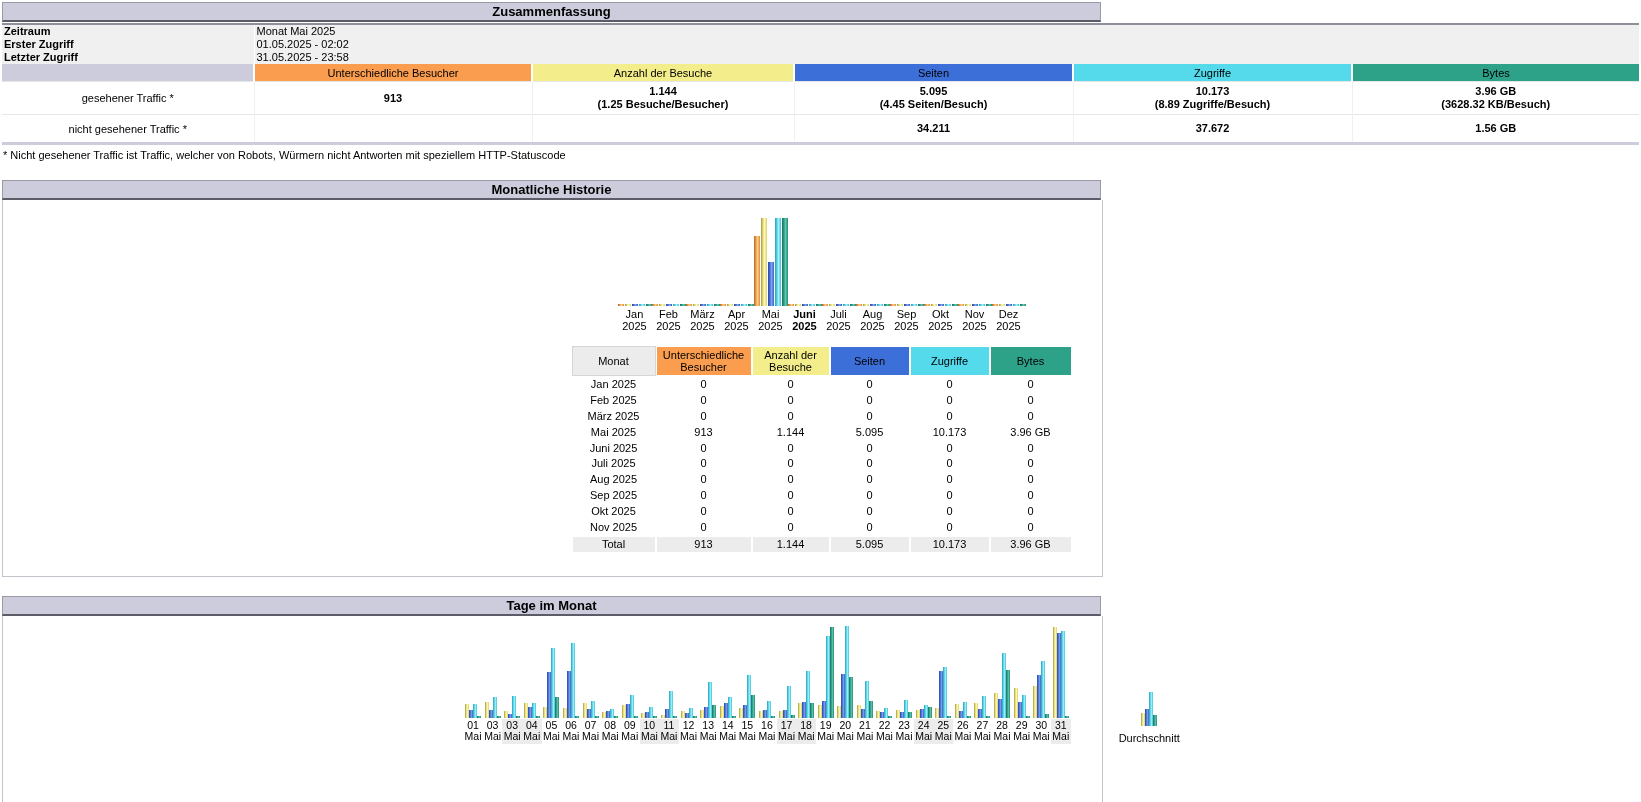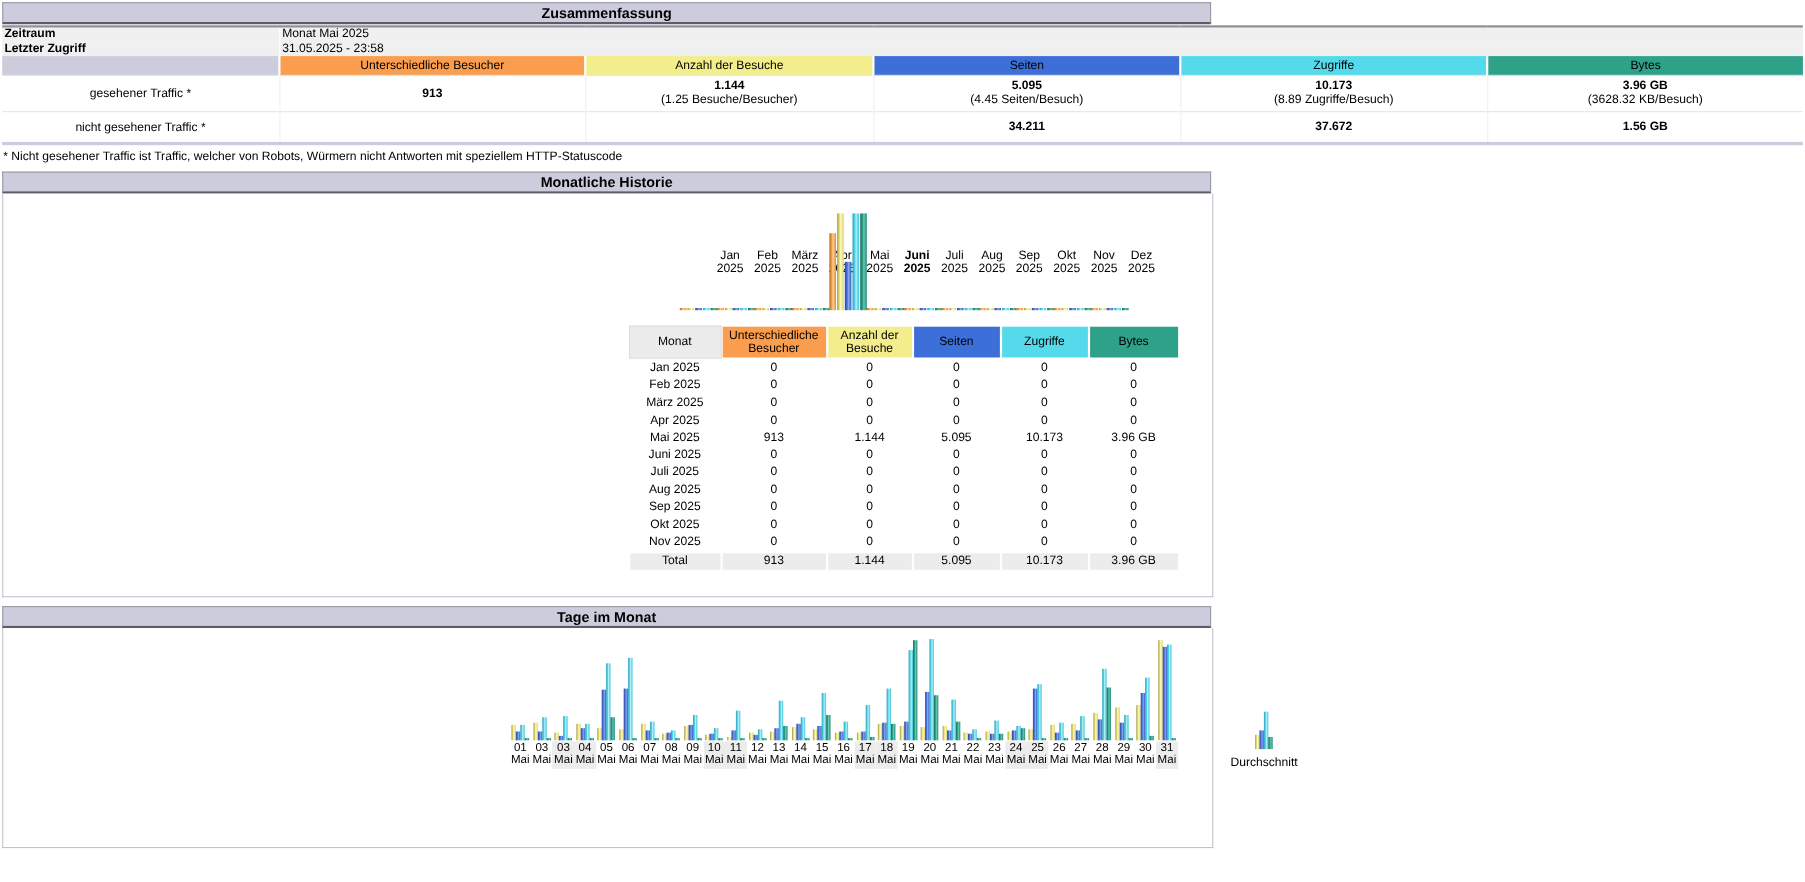--- a/index.html
+++ b/index.html
@@ -26,30 +26,30 @@
   td.corner{background:#CCCCDD}
   td.ch{border-left:2px solid #fff}
   .ch0{background:#FA9D4E}.ch1{background:#F3EE8B}.ch2{background:#3D6FD8}
   .ch3{background:#54DAEB}.ch4{background:#2EA189}
   tr.vals td{border-top:1px solid #E6E6E6;text-align:center}
   tr.seen td{height:32px}
   tr.notseen td{height:27px}
   td.rowlbl{text-align:center}
   td.vcell{border-left:1px solid #F0F0F0}
   .main{font-weight:bold;line-height:13px}
-  .sub{font-weight:normal;line-height:13px}
+  .sub{font-weight:bold;line-height:13px}
   .footnote{margin:4px 0 0 1px}
   
-  .section{margin-top:8px;width:1103px}
+  .section{margin-top:19px;width:1103px}
   .sec-box{border:1px solid #c3c3cc;border-top:none;background:#fff;width:1101px;box-sizing:border-box}
   .daily-box{height:200px}
   .center-wrap{width:1637px;display:flex;justify-content:center}
   
   .m-chart{display:flex;margin-top:16px}
-  .m-group{width:34px;display:flex;flex-direction:row;align-items:center}
+  .m-group{width:34px;display:flex;flex-direction:column;align-items:center}
   .m-bars{height:90px;display:flex;align-items:flex-end;gap:1px}
   .m-bars .bar{width:6px}
   .m-label{text-align:center;line-height:11.5px;margin-top:3px;white-space:nowrap}
   .bold{font-weight:bold}
   
   .c0{background:linear-gradient(90deg,#B26B1E 0%,#EFA04C 35%,#FFCE96 55%,#DE8E33 100%)}
   .c1{background:linear-gradient(90deg,#A39A3F 0%,#E6DD78 35%,#FFFBC0 55%,#D9D06A 100%)}
   .c2{background:linear-gradient(90deg,#2A4AA0 0%,#4570DA 35%,#87A6EF 55%,#3A5FC4 100%)}
   .c3{background:linear-gradient(90deg,#2E9FB8 0%,#50D4E8 35%,#AEF2FA 55%,#3FC2DA 100%)}
   .c4{background:linear-gradient(90deg,#1C6F5E 0%,#2C9E86 35%,#63C9B0 55%,#238A74 100%)}
@@ -85,20 +85,24 @@
     <col style="width:279px">
       <col style="width:279px">
       <col>
   </colgroup>
   <tbody>
     <tr class="info">
       <td class="ilabel">Zeitraum</td>
       <td colspan="5">Monat Mai 2025</td>
     </tr>
     <tr class="info">
+      <td class="ilabel">Erster Zugriff</td>
+      <td colspan="5">01.05.2025 - 02:02</td>
+    </tr>
+    <tr class="info">
       <td class="ilabel">Letzter Zugriff</td>
       <td colspan="5">31.05.2025 - 23:58</td>
     </tr>
     <tr class="cols">
       <td class="corner"></td>
       <td class="ch ch0">Unterschiedliche Besucher</td>
       <td class="ch ch1">Anzahl der Besuche</td>
       <td class="ch ch2">Seiten</td>
       <td class="ch ch3">Zugriffe</td>
       <td class="ch ch4">Bytes</td>
@@ -349,28 +353,20 @@
             </tr>
             <tr>
               <td>März 2025</td>
               <td>0</td>
               <td>0</td>
               <td>0</td>
               <td>0</td>
               <td>0</td>
             </tr>
             <tr>
-              <td>Apr 2025</td>
-              <td>0</td>
-              <td>0</td>
-              <td>0</td>
-              <td>0</td>
-              <td>0</td>
-            </tr>
-            <tr>
               <td>Mai 2025</td>
               <td>913</td>
               <td>1.144</td>
               <td>5.095</td>
               <td>10.173</td>
               <td>3.96 GB</td>
             </tr>
             <tr>
               <td class="bold">Juni 2025</td>
               <td>0</td>

